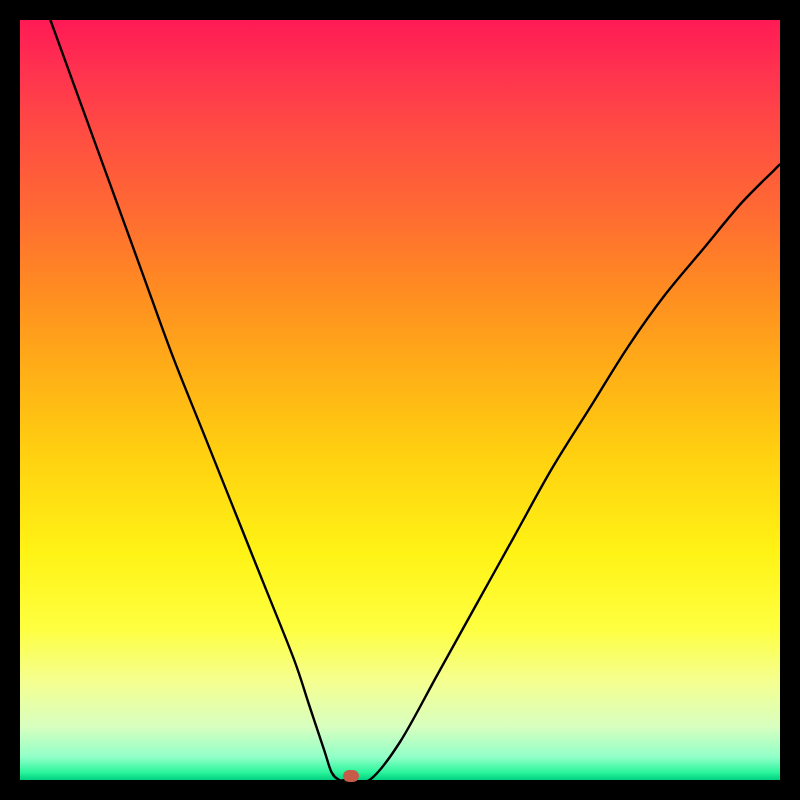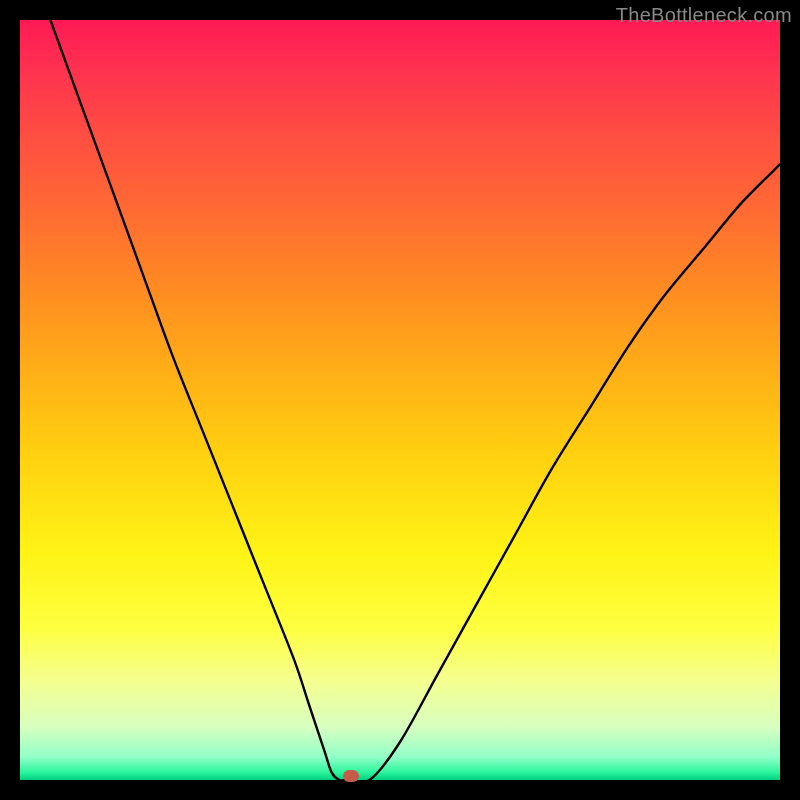--- a/index.html
+++ b/index.html
@@ -64,20 +64,19 @@
     height: 12px;
     background: #c65b4a;
     border-radius: 6px;
     transform: translate(-50%, -50%);
   }
 </style>
 </head>
 <body>
 
 <div class="chart-container">
-  <div class="watermark">TheBottleneck.com</div>
   <div class="plot-area">
     <svg class="curve" viewBox="0 0 760 760" preserveAspectRatio="none">
       <path id="bottleneck-path" fill="none" stroke="#000" stroke-width="2.4" stroke-linejoin="round" stroke-linecap="round" d="M 30.400000000000002 0 C 35.46666666666667 13.933333333333337, 50.66666666666667 55.73333333333336, 60.800000000000004 83.60000000000002 C 70.93333333333334 111.46666666666668, 81.06666666666666 139.3333333333333, 91.2 167.19999999999993 C 101.33333333333334 195.06666666666658, 111.46666666666667 222.93333333333328, 121.60000000000001 250.79999999999995 C 131.73333333333335 278.66666666666663, 141.86666666666667 307.79999999999995, 152 334.4 C 162.13333333333333 361, 172.26666666666668 385.0666666666666, 182.4 410.4 C 192.53333333333333 435.73333333333335, 202.66666666666669 461.0666666666667, 212.8 486.40000000000003 C 222.93333333333334 511.73333333333335, 233.0666666666667 537.0666666666666, 243.20000000000002 562.4 C 253.33333333333334 587.7333333333333, 265.99999999999994 618.1333333333333, 273.59999999999997 638.4 C 281.2 658.6666666666666, 283.73333333333335 668.8, 288.8 684 C 293.8666666666667 699.2, 300.2 718.2, 304 729.6 C 307.8 741, 309.0666666666666 747.3333333333333, 311.59999999999997 752.4 C 314.1333333333333 757.4666666666667, 316.66666666666663 758.7333333333333, 319.2 760 C 321.73333333333335 761.2666666666667, 321.73333333333335 760, 326.8 760 C 331.8666666666667 760, 340.73333333333335 766.3333333333334, 349.6 760 C 358.4666666666667 753.6666666666666, 368.6 739.7333333333333, 380 722 C 391.4 704.2666666666667, 405.33333333333337 676.4, 418.00000000000006 653.6 C 430.66666666666674 630.8000000000001, 443.33333333333337 608, 456 585.2 C 468.66666666666663 562.4000000000001, 481.3333333333333 539.5999999999999, 494 516.8 C 506.6666666666667 493.99999999999994, 519.3333333333334 469.93333333333334, 532 448.40000000000003 C 544.6666666666666 426.86666666666673, 557.3333333333334 407.8666666666667, 570 387.6 C 582.6666666666666 367.33333333333337, 595.3333333333334 345.8, 608 326.8 C 620.6666666666666 307.8, 633.3333333333334 290.0666666666666, 646 273.59999999999997 C 658.6666666666666 257.1333333333333, 671.3333333333334 243.2, 684 228 C 696.6666666666666 212.8, 709.3333333333334 196.33333333333331, 722 182.39999999999998 C 734.6666666666666 168.46666666666664, 753.6666666666666 150.73333333333332, 760 144.39999999999998"></path>
     </svg>
     <div id="marker" class="marker" style="left: 330.6px; top: 756.2px;"></div>
   </div>
 </div>
 
 </body></html>

